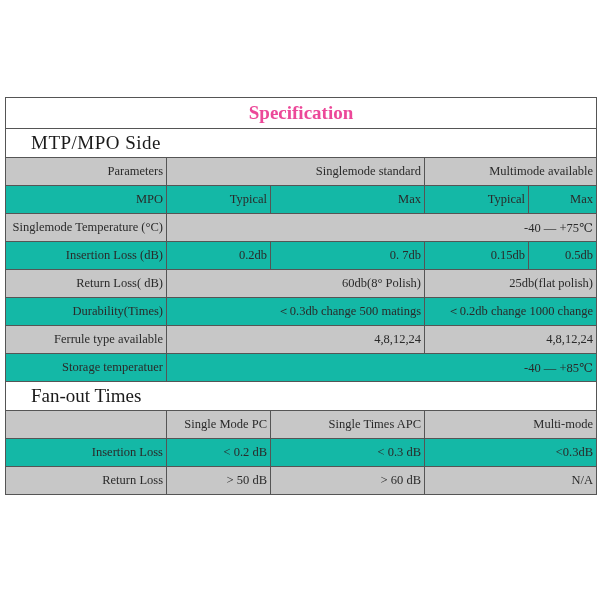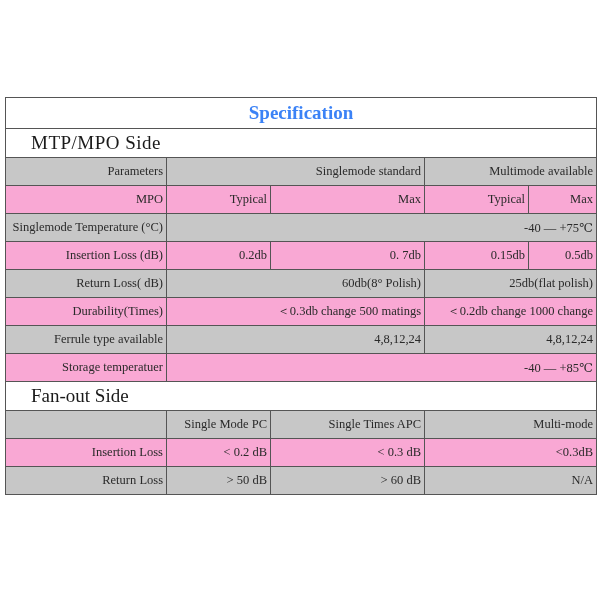--- a/index.html
+++ b/index.html
@@ -3,26 +3,26 @@
 <meta charset="utf-8">
 <style>
   html, body { margin: 0; padding: 0; background: #ffffff; }
   body { width: 600px; height: 600px; position: relative; overflow: hidden;
          font-family: "Liberation Serif", "DejaVu Serif", serif; color: #2a2a2a; }
   .spec { position: absolute; left: 5px; top: 97px; width: 591px; border-collapse: collapse;
           table-layout: fixed; border: 1px solid #3a3a3a; }
   .spec td { border: 1px solid #555; padding: 0 3px; font-size: 12.5px; height: 27px;
              white-space: nowrap; overflow: hidden; }
   .spec tr.title td { height: 30px; text-align: center; font-weight: bold; font-size: 19px;
-                      border-bottom: 1px solid #555; color: #3b82f6; }
+                      border-bottom: 1px solid #555; color: #ec4899; }
   .spec tr.section td { height: 28px; font-weight: normal; font-size: 19px; padding-left: 25px;
                         border-left: 1px solid #555; border-right: 1px solid #555; color:#1a1a1a; }
   .spec tr.section.mtp td { letter-spacing: 0.5px; }
   .spec tr.gray td { background: #c7c7c7; }
-  .spec tr.white td { background: #f9a8d4; }
+  .spec tr.white td { background: #14b8a6; }
   .c { text-align: right; }
   .l { text-align: right; }
 </style>
 </head>
 <body>
 
 <table class="spec">
   <colgroup>
     <col style="width:161px">
     <col style="width:104px">
@@ -84,21 +84,21 @@
     <td class="c" colspan="2">4,8,12,24</td>
     <td class="c" colspan="2">4,8,12,24</td>
   </tr>
 
   <tr class="white">
     <td class="l">Storage temperatuer</td>
     <td class="c" colspan="4">-40 — +85℃</td>
   </tr>
 
   <tr class="section">
-    <td colspan="5">Fan-out Side</td>
+    <td colspan="5">Fan-out Times</td>
   </tr>
 
   <tr class="gray">
     <td class="l"></td>
     <td class="l">Single Mode PC</td>
     <td class="l">Single Times APC</td>
     <td class="l" colspan="2">Multi-mode</td>
   </tr>
 
   <tr class="white">

